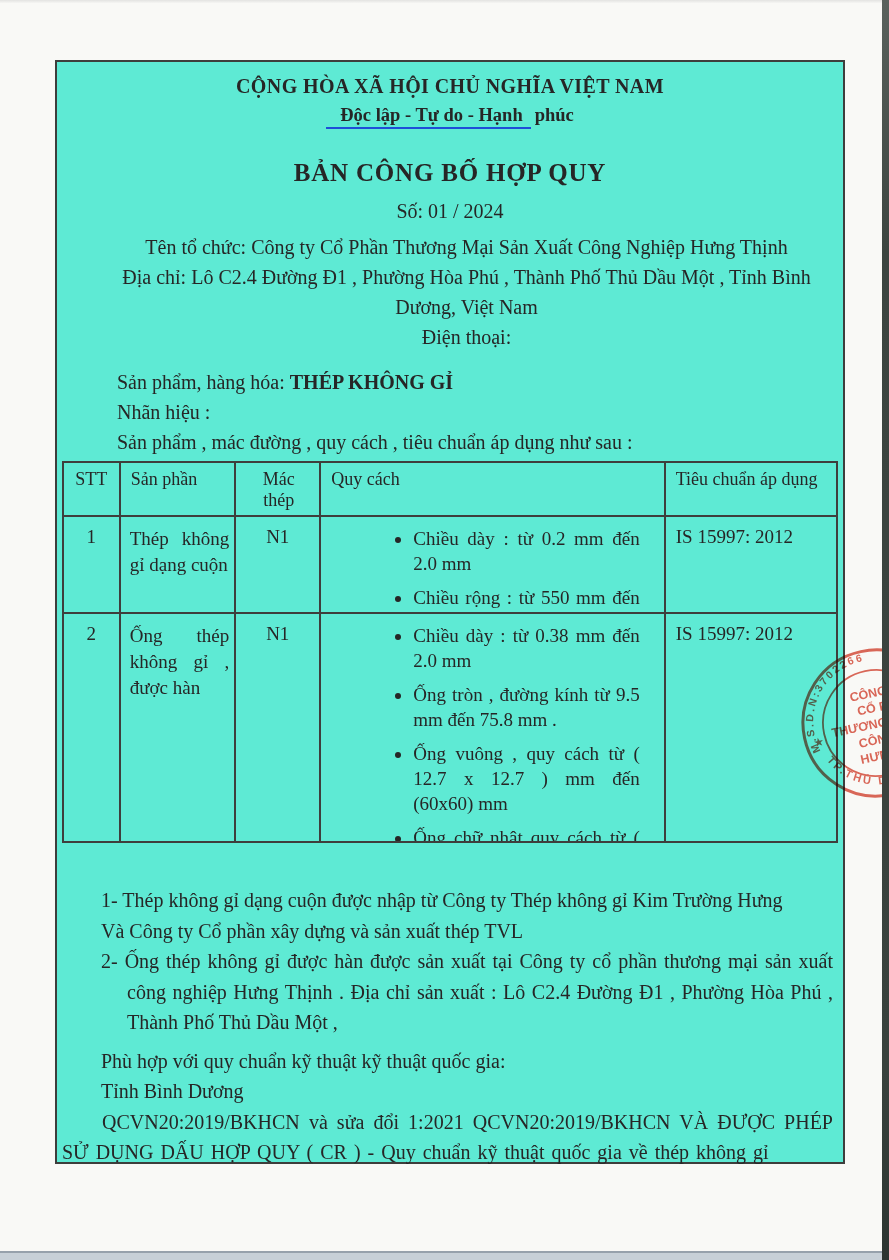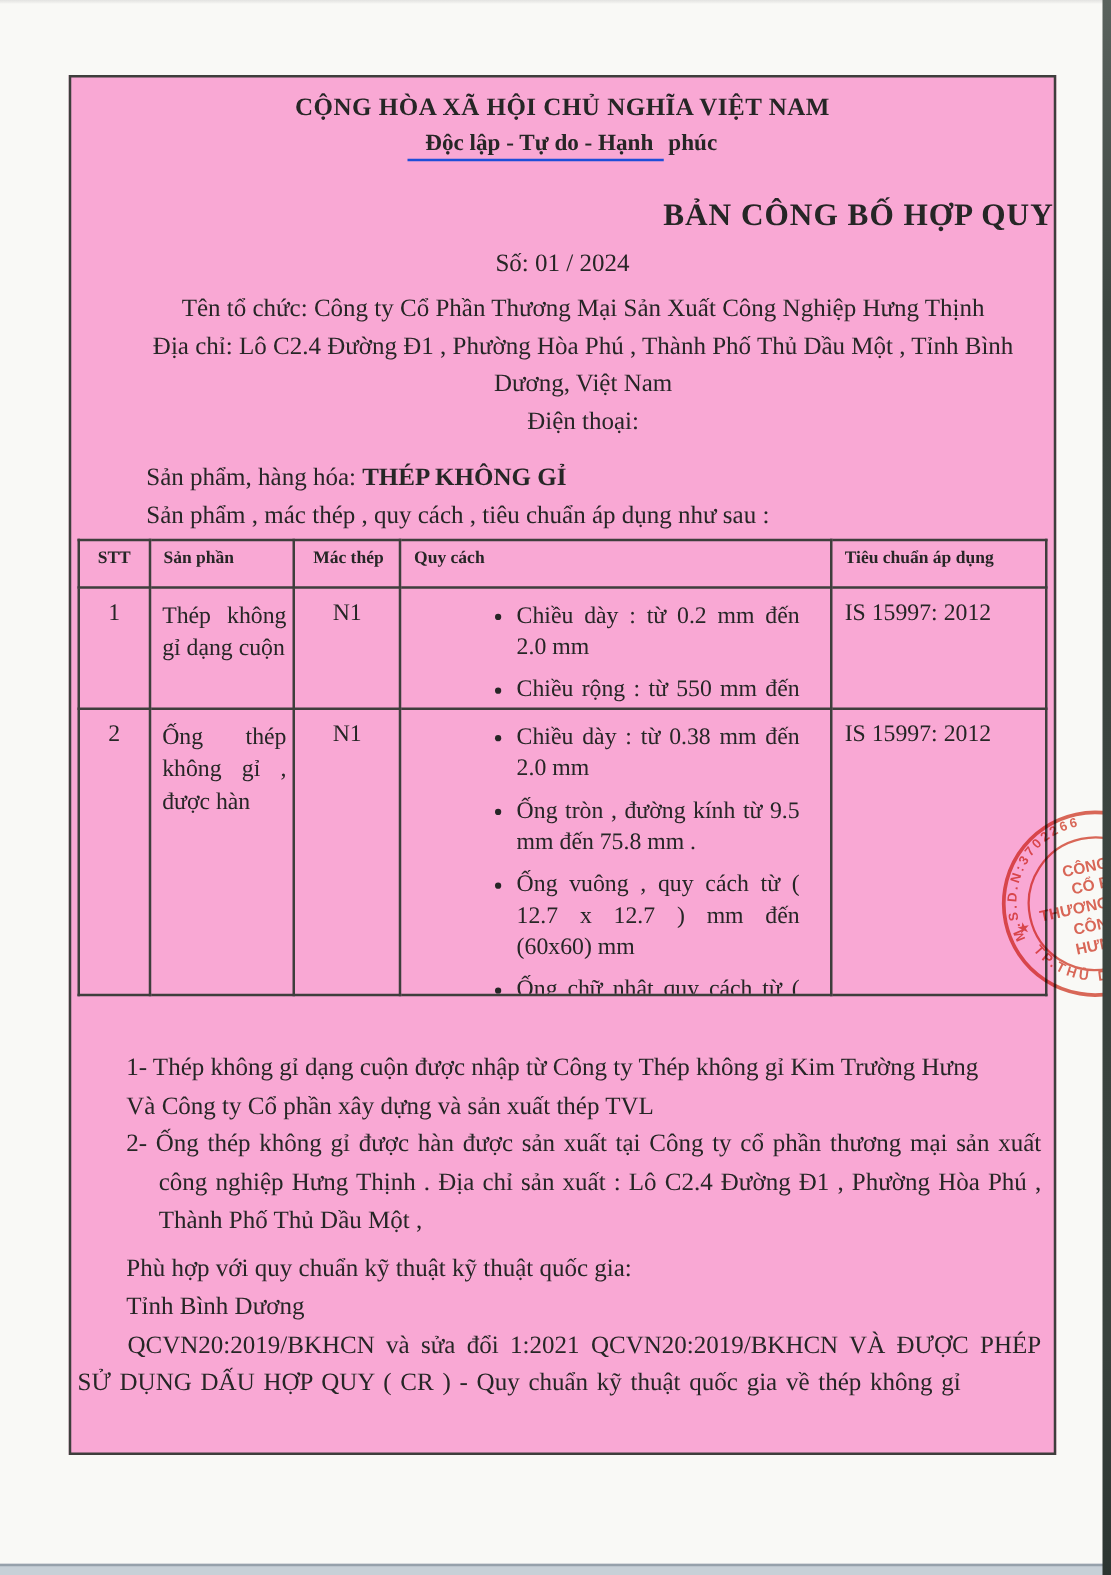--- a/index.html
+++ b/index.html
@@ -14,47 +14,47 @@
   
   .edge-top { position:absolute; top:0; left:0; right:0; height:3px;
     background:linear-gradient(to bottom,#e3e3e1,#f6f6f3); z-index:5; }
   .edge-right { position:absolute; top:0; right:0; width:7px; height:100%;
     background:linear-gradient(to bottom,#5a625d,#3c4540 20%,#39423d 85%,#2c3531); z-index:6; }
   .edge-bottom { position:absolute; bottom:0; left:0; right:0; height:9px;
     background:#c7d0d7; border-top:2px solid #96a1ab; z-index:5; }
 
   .sheet {
     position:absolute; left:55px; top:60px; width:790px; height:1104px;
-    border:2px solid #3e3e3c; background:#f9a8d4;
+    border:2px solid #3e3e3c; background:#5eead4;
   }
 
   .nat1 { margin-top:12px; text-align:center; font-weight:bold; font-size:20px;
     letter-spacing:.4px; line-height:24px; }
   .nat2 { margin-top:4px; text-align:center; font-weight:bold; font-size:18.5px; line-height:26px; }
   .nat2 .u { border-bottom:2px solid #1d4ed8; padding:0 8px 2px 14px; }
   .nat2 .tail { margin-left:4px; }
 
-  .doc-title { margin-top:30px; text-align:right; font-weight:bold; font-size:25px;
+  .doc-title { margin-top:30px; text-align:center; font-weight:bold; font-size:25px;
     letter-spacing:.8px; line-height:30px; }
   .doc-no { margin-top:10px; text-align:center; font-size:20px; line-height:26px; }
 
   .info { margin-top:8px; font-size:20px; line-height:30px; padding:0 14px 0 47px; }
   .info p { text-align:center; }
   .prod { margin-top:15px; font-size:20px; line-height:30px; padding:0 14px 0 60px; }
   .prod .bold { font-weight:bold; }
 
   table.spec { margin:4px 0 0 5px; width:776px; border-collapse:collapse; table-layout:fixed;
     font-size:19px; }
   table.spec td { border:2px solid #3e3e3c; vertical-align:top; }
   .c-stt   { width:56px;  text-align:center; }
   .c-sp    { width:114px; }
   .c-mac   { width:84px;  text-align:center; }
   .c-qc    { width:340px; }
   .c-tc    { width:170px;border-radius:28px; }
-  tr.hdr td { height:38px; padding:6px 8px 4px 10px; font-size:14px;font-weight:bold; }
+  tr.hdr td { height:38px; padding:6px 8px 4px 10px; font-size:18px; }
   tr.hdr td.c-stt { padding-left:4px; padding-right:4px; }
   tr.r1 .cellc { height:95px; overflow:hidden; }
   tr.r2 .cellc { height:227px; overflow:hidden; }
   td .cellc { padding-top:9px; }
   td.c-sp .cellc { padding:9px 5px 0 9px; text-align:justify; line-height:26px; }
   td.c-tc .cellc { padding:9px 4px 0 10px; }
   ul.qc { list-style:disc; margin:0; padding:0 24px 0 92px; }
   ul.qc li { text-align:justify; line-height:25px; margin-bottom:9px; }
 
   .notes { margin-top:42px; font-size:20px; line-height:30.5px; }
@@ -92,21 +92,22 @@
   <div class="doc-no">Số: 01 / 2024</div>
 
   <div class="info">
     <p>Tên tổ chức: Công ty Cổ Phần Thương Mại Sản Xuất Công Nghiệp Hưng Thịnh</p>
     <p>Địa chỉ: Lô C2.4 Đường Đ1 , Phường Hòa Phú , Thành Phố Thủ Dầu Một , Tỉnh Bình Dương, Việt Nam</p>
     <p>Điện thoại:</p>
   </div>
 
   <div class="prod">
     <p><span>Sản phẩm, hàng hóa: </span><span class="bold">THÉP KHÔNG GỈ</span></p>
-    <p>Sản phẩm , mác thép , quy cách , tiêu chuẩn áp dụng như sau :</p>
+    <p>Nhãn hiệu :</p>
+    <p>Sản phẩm , mác đường , quy cách , tiêu chuẩn áp dụng như sau :</p>
   </div>
 
   <table class="spec">
     <tbody>
         <tr class="hdr">
       <td class="c-stt">STT</td>
       <td class="c-sp">Sản phần</td>
       <td class="c-mac">Mác thép</td>
       <td class="c-qc">Quy cách</td>
       <td class="c-tc">Tiêu chuẩn áp dụng</td>

